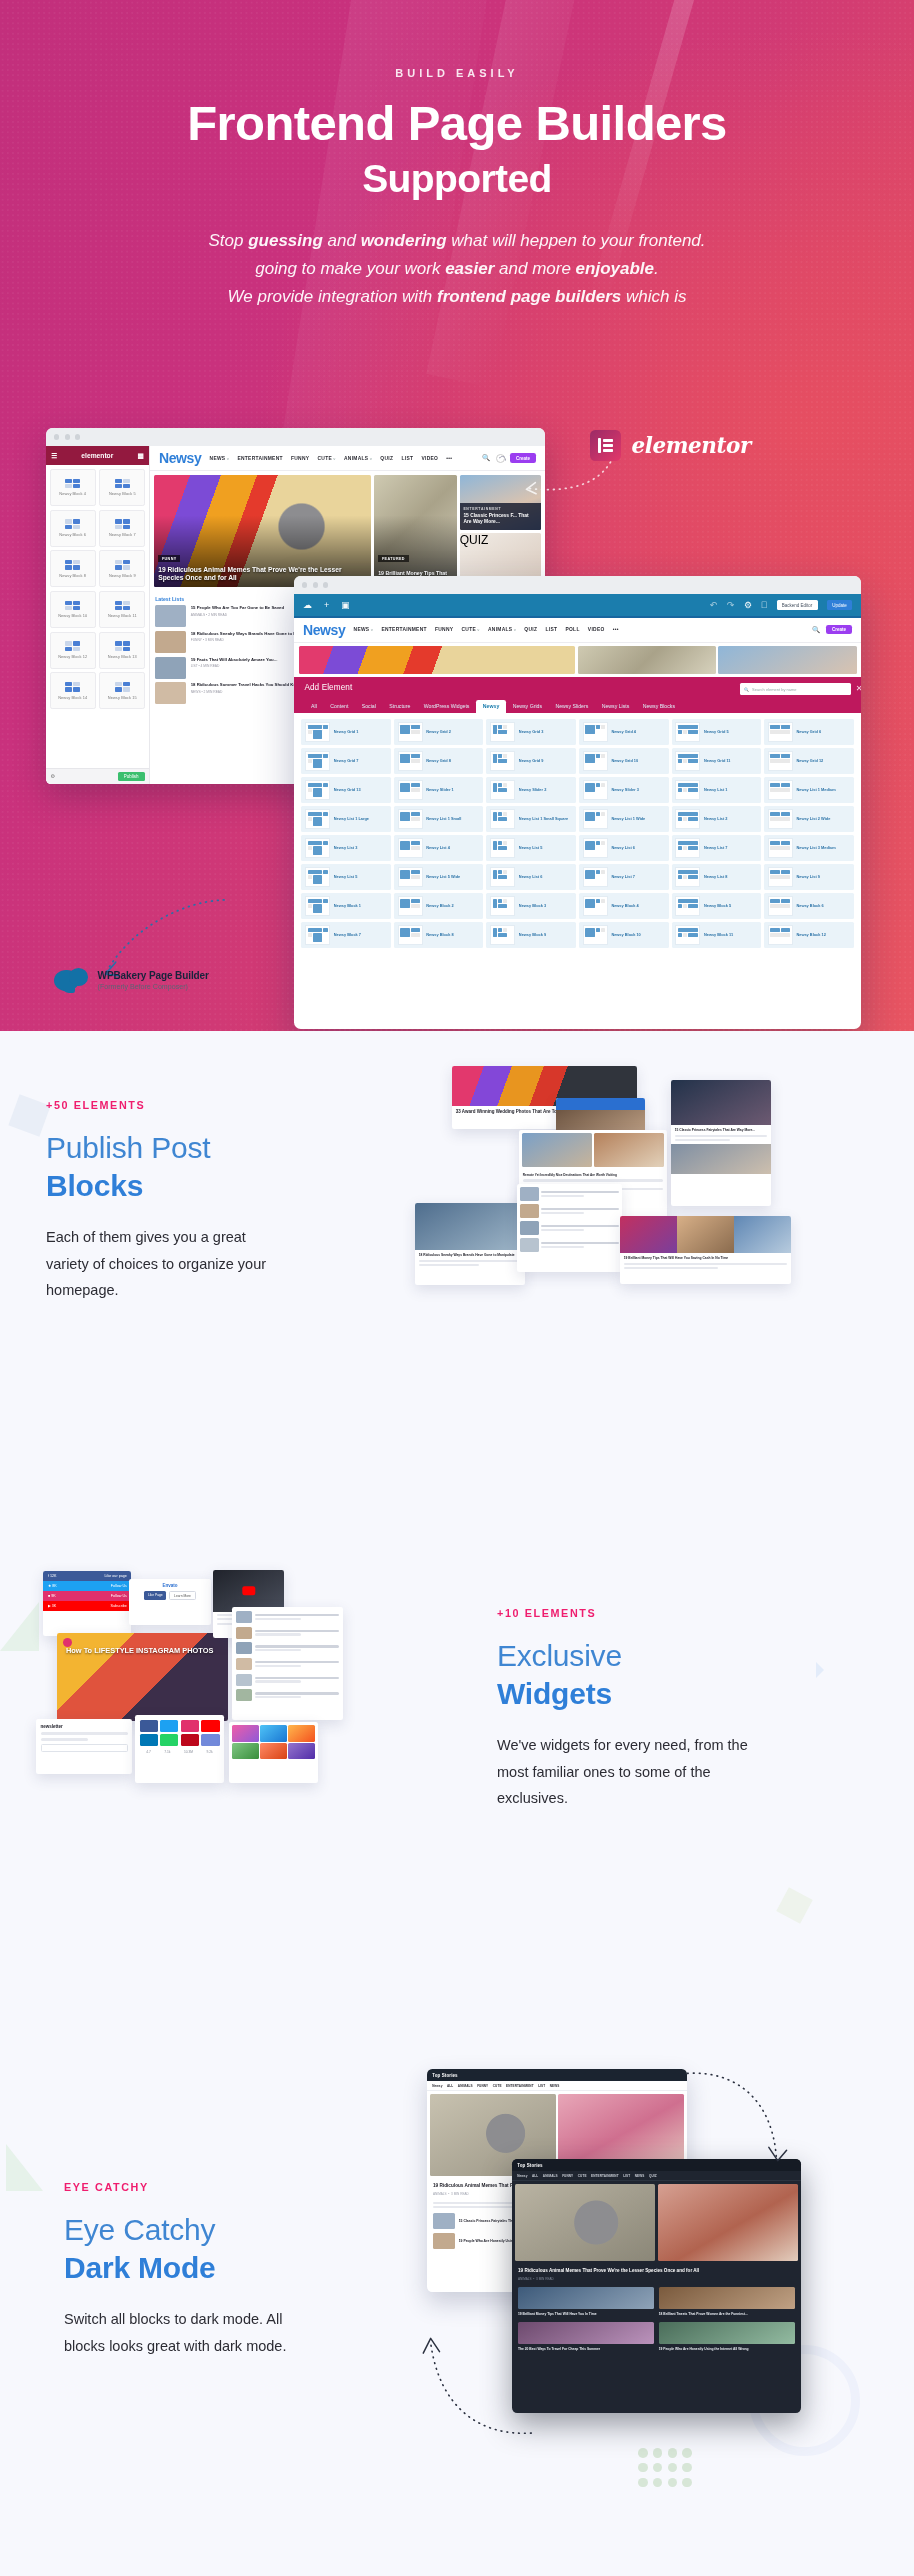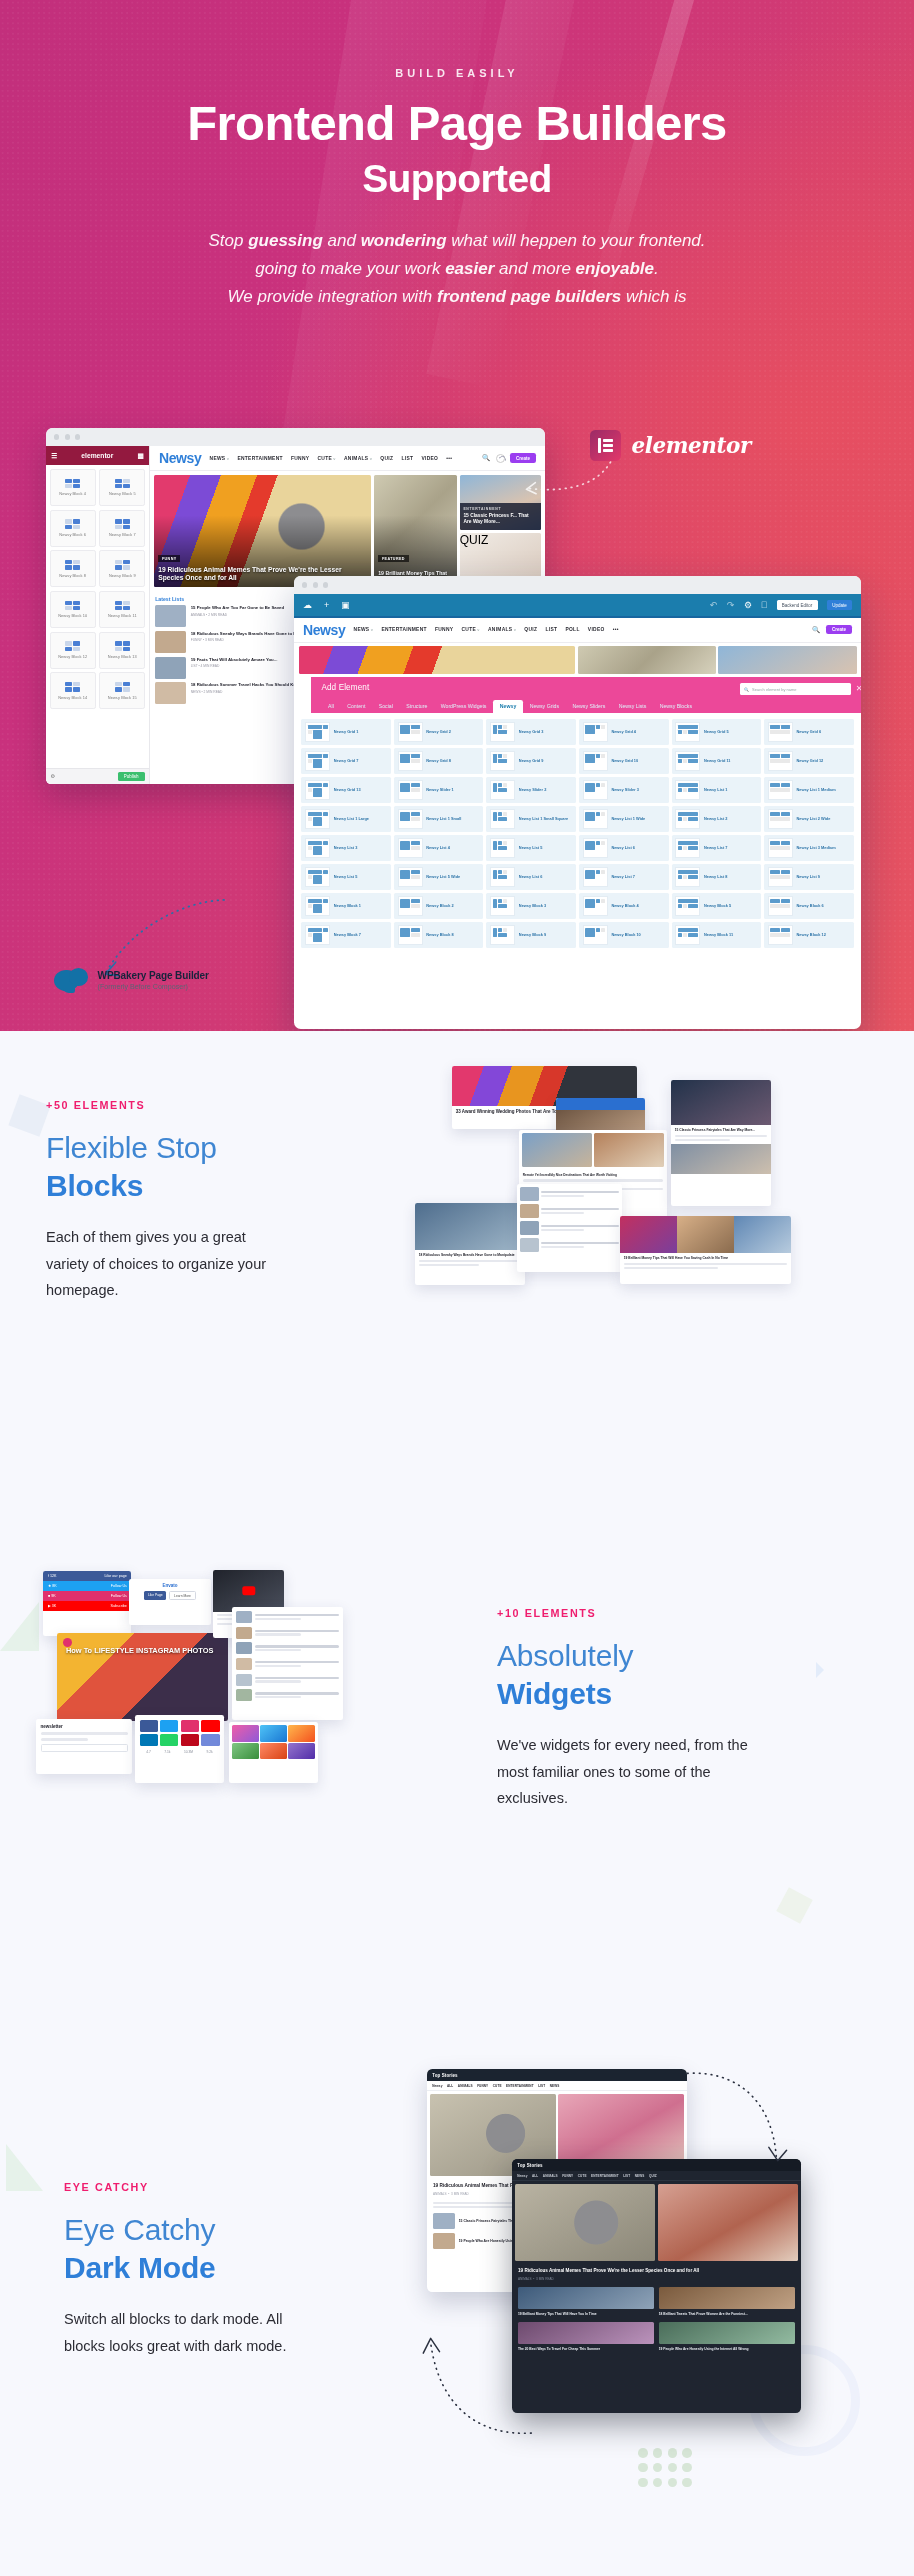--- a/index.html
+++ b/index.html
@@ -123,21 +123,21 @@
   .ltitle{ font-size:4.3px; font-weight:700; color:#20202a; line-height:1.4;}
   .lmeta{ font-size:3.3px; color:#9a9aa6; margin-top:1.5px;}
 
   
   .wp-bar{ height:22px; background:#1b7dad; display:flex; align-items:center; padding:0 9px; gap:12px; color:#fff;}
   .wp-bar .gl{ font-size:9px; opacity:.95;}
   .wp-bar .rt{ margin-left:auto; display:flex; align-items:center; gap:9.6px;}
   .wp-pill{ background:#fff; color:#4a5563; font-size:4.5px; border-radius:1.5px; padding:2.2px 5.2px;}
   .wp-rule{ height:1.5px; background:#1766a0;}
 
-  .addel{ background:#ec4899; padding:6.7px 10.4px 0; color:#fff; position:relative;margin-left:17px;}
+  .addel{ background:#be185d; padding:6.7px 10.4px 0; color:#fff; position:relative;}
   .addel h4{ font-size:8.2px; font-weight:400; letter-spacing:0.1px;}
   .addel .sbox{ position:absolute; right:10.4px; top:6.7px; background:#fff; border-radius:1.5px; width:111px; height:12px; display:flex; align-items:center; padding:0 4.5px; gap:3px; color:#9aa; font-size:4px;}
   .addel .close{ position:absolute; right:0px; top:6.7px; color:#fff; font-size:8.2px; opacity:.85;}
   .tabs{ display:flex; gap:0; margin-top:7.4px; font-size:5.2px;}
   .tabs div{ padding:3.7px 6.7px; color:#dff0fa; white-space:nowrap;}
   .tabs div.on{ background:#fff; color:#1b7dad; border-radius:2.2px 2.2px 0 0; font-weight:600;}
 
   .elgrid{ background:#fff; padding:6px 7.4px; display:grid; grid-template-columns:repeat(6,1fr); gap:3px;}
   .elcell{ background:#eaf3f9; border-radius:1.5px; display:flex; align-items:center; gap:3.7px; padding:3px 3.7px; height:26px;}
   .elprev{ width:25px; height:19.3px; flex:0 0 25px; background:#fff; border:0.7px solid #e3ecf3; display:grid; gap:1.1px; padding:1.5px;}
@@ -969,21 +969,21 @@
       <i></i>
       <i></i>
       <i></i>
       <i></i>
   </div>
   <div class="deco-sq" style="left:13.4px;top:68px;width:33px;height:33px;transform:rotate(20deg);background:#e9eef7;"></div>
 
   <div class="copy" style="position:absolute;left:46px;top:68px;width:267px;">
     <div class="kicker">+50 ELEMENTS</div>
     <h2>
-      <span>Flexible Stop</span>
+      <span>Publish Post</span>
       <b>Blocks</b>
     </h2>
     <p>Each of them gives you a great variety of choices to organize your homepage.</p>
   </div>
 
   <div style="position:absolute;left:415px;top:28px;width:460px;height:312px;">
     <div class="mini" style="left:37px;top:7.4px;width:185px;height:63px;">
       <div class="mh" style="height:40px;background:linear-gradient(110deg,#e2386d 0 16%,#8347d8 16% 30%,#e8951f 30% 46%,#d7372a 46% 58%,#30343c 58% 100%);"></div>
       <div class="cardtitle">33 Award Winning Wedding Photos That Are Totally Eye Catching</div>
     </div>
@@ -1062,21 +1062,21 @@
 </section>
 
 <section class="section" style="height:490px;">
   <div class="deco-tri" style="left:0px;top:59px;border-left:39px solid transparent;border-bottom:49px solid #e6f2ea;"></div>
   <div class="deco-chev" style="right:6px;top:119px;"></div>
   <div class="deco-sq" style="right:22px;top:349px;width:27px;height:27px;transform:rotate(28deg);background:#eef3ec;"></div>
 
   <div class="copy" style="position:absolute;left:497px;top:64px;width:282px;">
     <div class="kicker">+10 ELEMENTS</div>
     <h2>
-      <span>Absolutely</span>
+      <span>Exclusive</span>
       <b>Widgets</b>
     </h2>
     <p style="width:256px">We've widgets for every need, from the most familiar ones to some of the exclusives.</p>
   </div>
 
   <div style="position:absolute;left:36px;top:19.3px;width:415px;height:312px;">
 
     <div class="mini" style="left:7.4px;top:9px;width:88px;height:65px;">
       <div style="background:#3b5998;color:#fff;font-size:3.7px;padding:3px 4.5px;display:flex;justify-content:space-between;">
           <span>f  12K</span>

